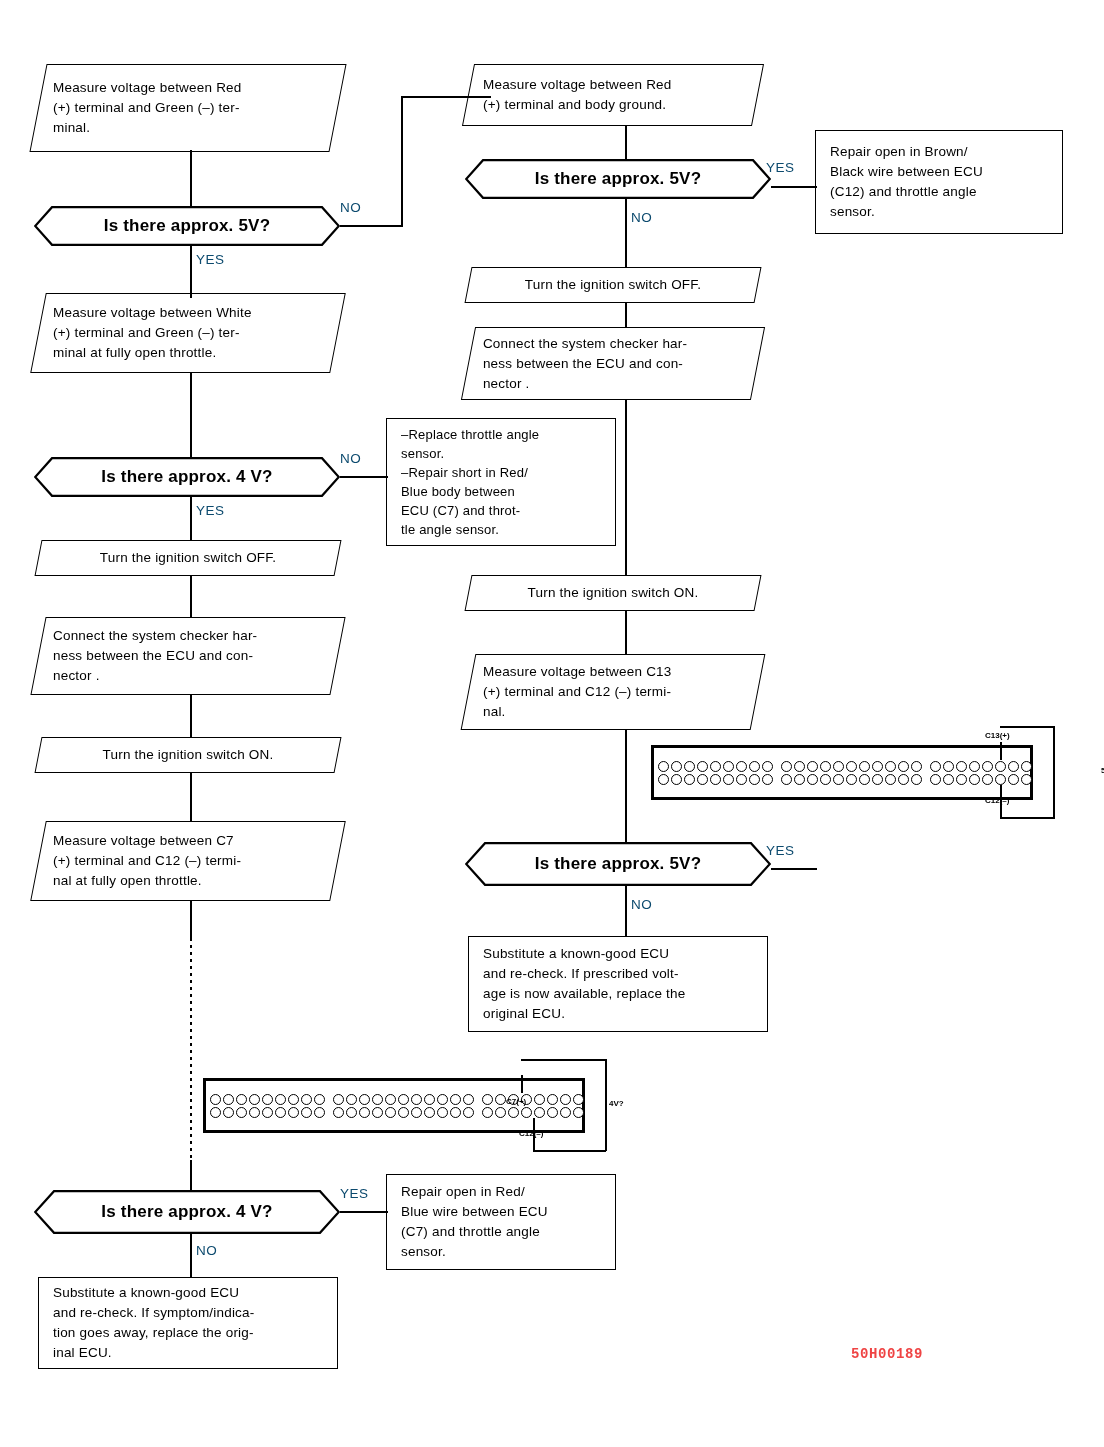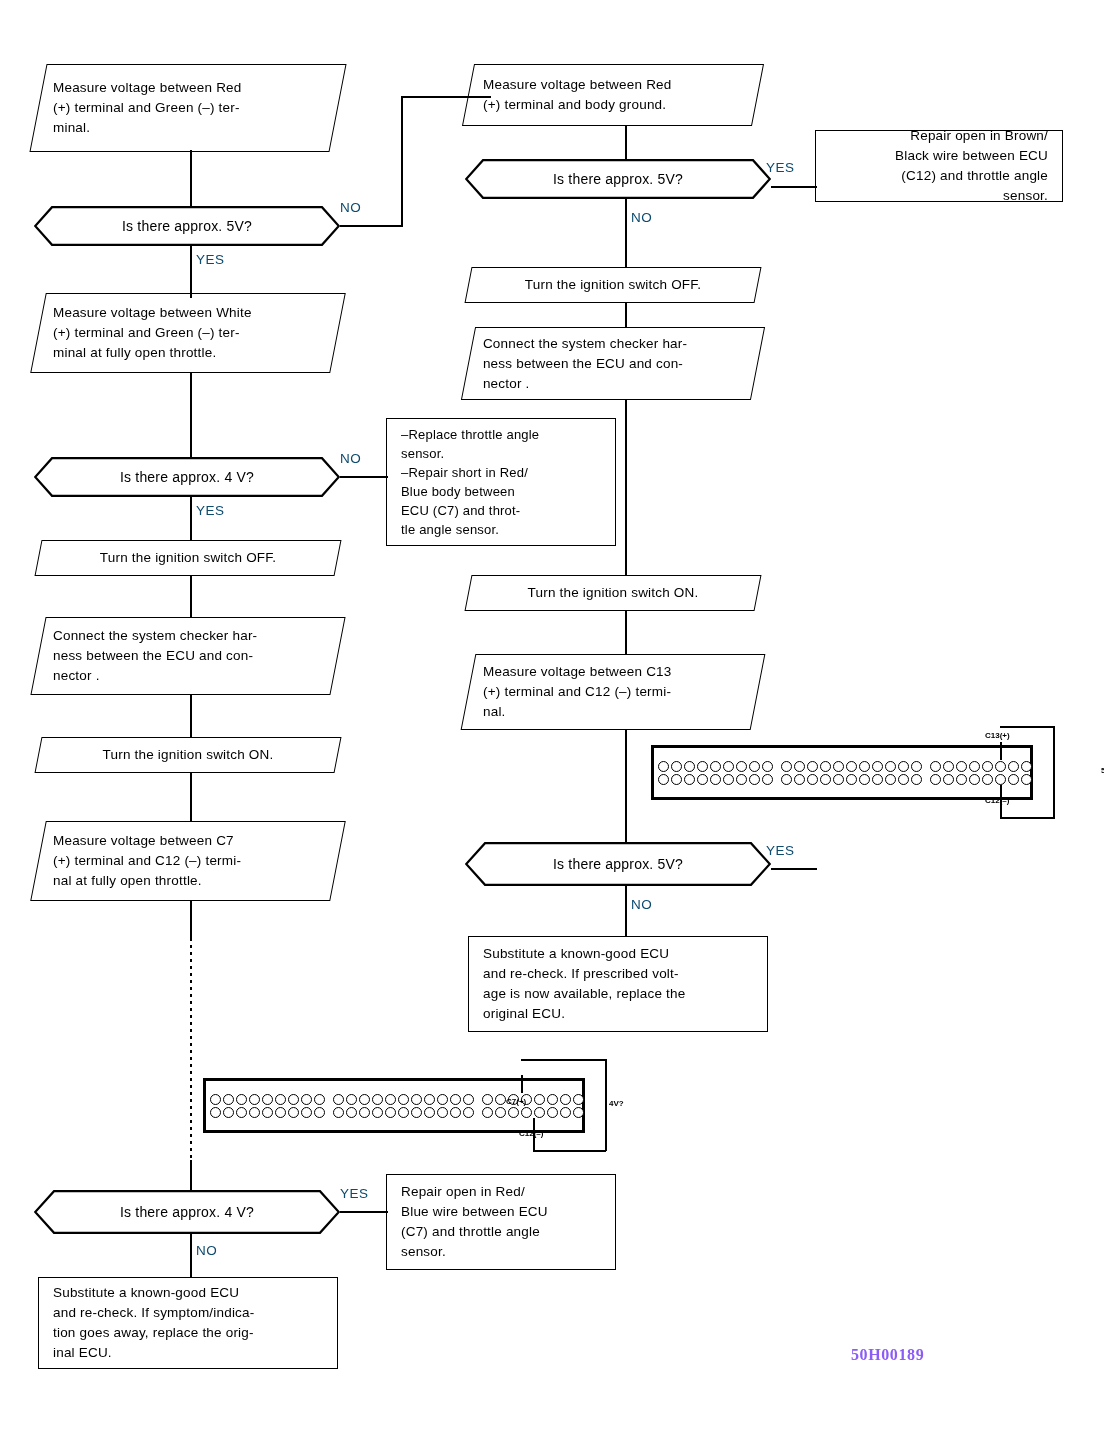--- a/index.html
+++ b/index.html
@@ -57,22 +57,23 @@
   .hex .hexshape{
     position:absolute;
     inset:0;
   }
   .hex .hexlabel{
     position:absolute;
     inset:0;
     display:flex;
     align-items:center;
     justify-content:center;
-    font-size:14px;
+    font-size:17px;
     letter-spacing:0.2px;
+    font-weight:bold;
   }
 
   
   .vline{position:absolute;background:#000;width:1.6px;}
   .hline{position:absolute;background:#000;height:1.6px;}
   .dotline{position:absolute;width:1.6px;
     background:repeating-linear-gradient(to bottom,#000 0 3px,transparent 3px 7px);}
 
   .edgelbl{
     position:absolute;
@@ -122,25 +123,25 @@
     font-size:8px;
     font-weight:bold;
     letter-spacing:0px;
     white-space:nowrap;
     color:#000;
   }
   .conn-probe{position:absolute;background:#000;}
 
   .figref{
     position:absolute;
-    font-family:Liberation Serif, serif;
+    font-family:Liberation Mono, monospace;
     font-weight:bold;
-    font-size:16px;
+    font-size:14px;
     letter-spacing:0.6px;
-    color:#8b5cf6;
+    color:#ef4444;
   }
 </style>
 </head>
 <body>
 
 <div id="page">
 
   <div class="node para" style="left:38px;top:64px;width:300px;height:88px;">
     <div class="txt">Measure  voltage  between  Red
 (+) terminal and Green (–) ter-
@@ -342,21 +343,21 @@
   <div class="hex" style="left:465px;top:159px;width:306px;height:40px;">
     <svg class="hexshape" viewBox="0 0 306 40" preserveAspectRatio="none">
       <polygon points="18,1.2 288,1.2 304.8,20 288,38.8 18,38.8 1.2,20" fill="#fff" stroke="#000" stroke-width="2.2"></polygon>
     </svg>
     <div class="hexlabel">Is there approx. 5V?</div>
   </div>
 
   <div class="hline" style="left:771px;top:186px;width:46px;"></div>
   <div class="edgelbl" style="left:766px;top:160px;">YES</div>
 
-  <div class="node rect" style="left:815px;top:130px;width:248px;height:72px;text-align:right;">
+  <div class="node rect" style="left:815px;top:130px;width:248px;height:104px;">
     <div class="txt">Repair  open  in  Brown/
 Black wire between ECU
 (C12)  and  throttle angle
 sensor.</div>
   </div>
 
   <div class="vline" style="left:625px;top:198px;height:70px;"></div>
   <div class="edgelbl" style="left:631px;top:210px;">NO</div>
 
   <div class="node para center" style="left:468px;top:267px;width:290px;height:36px;">

